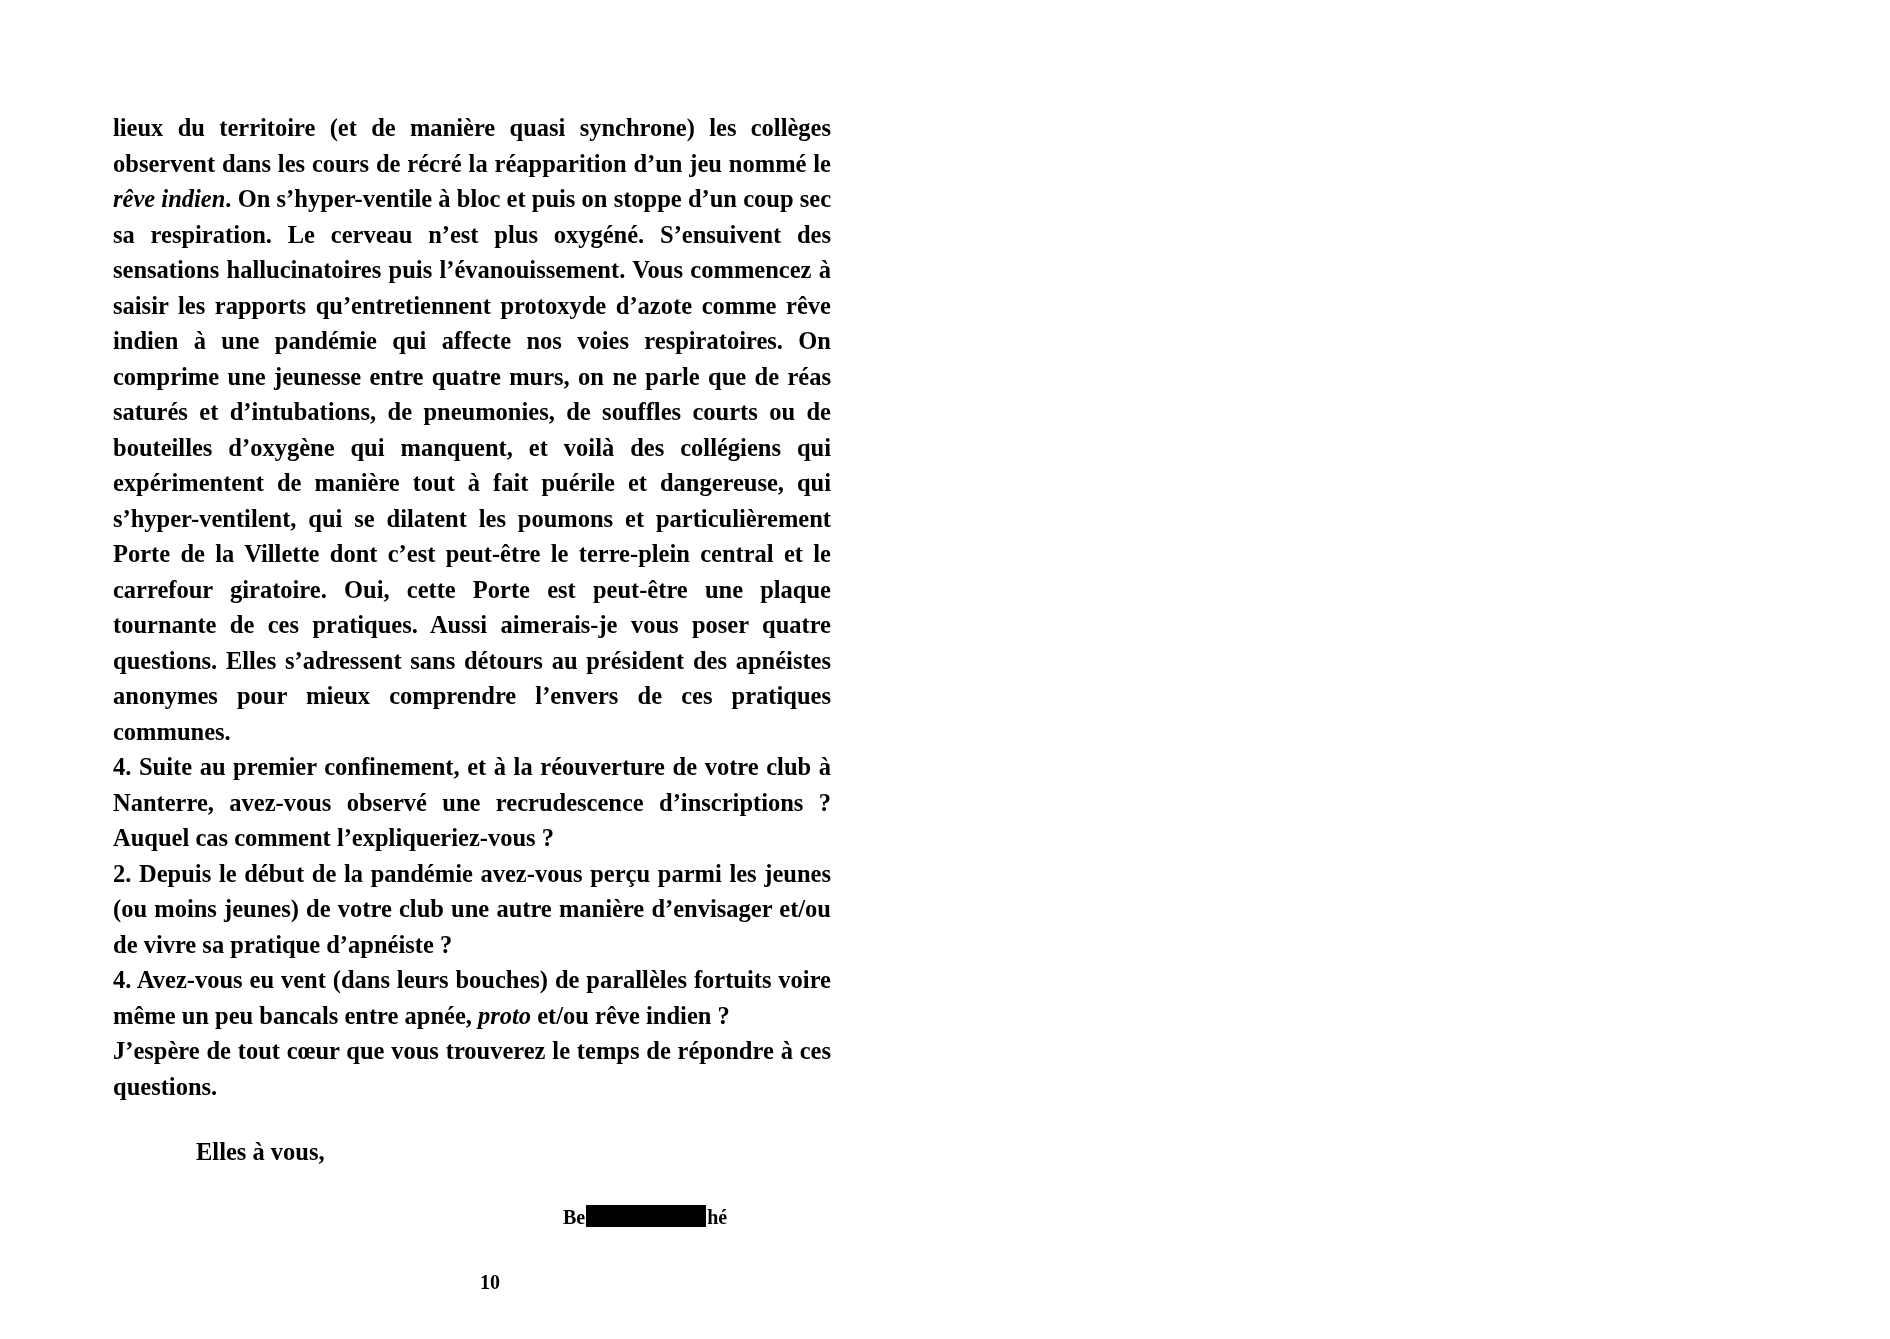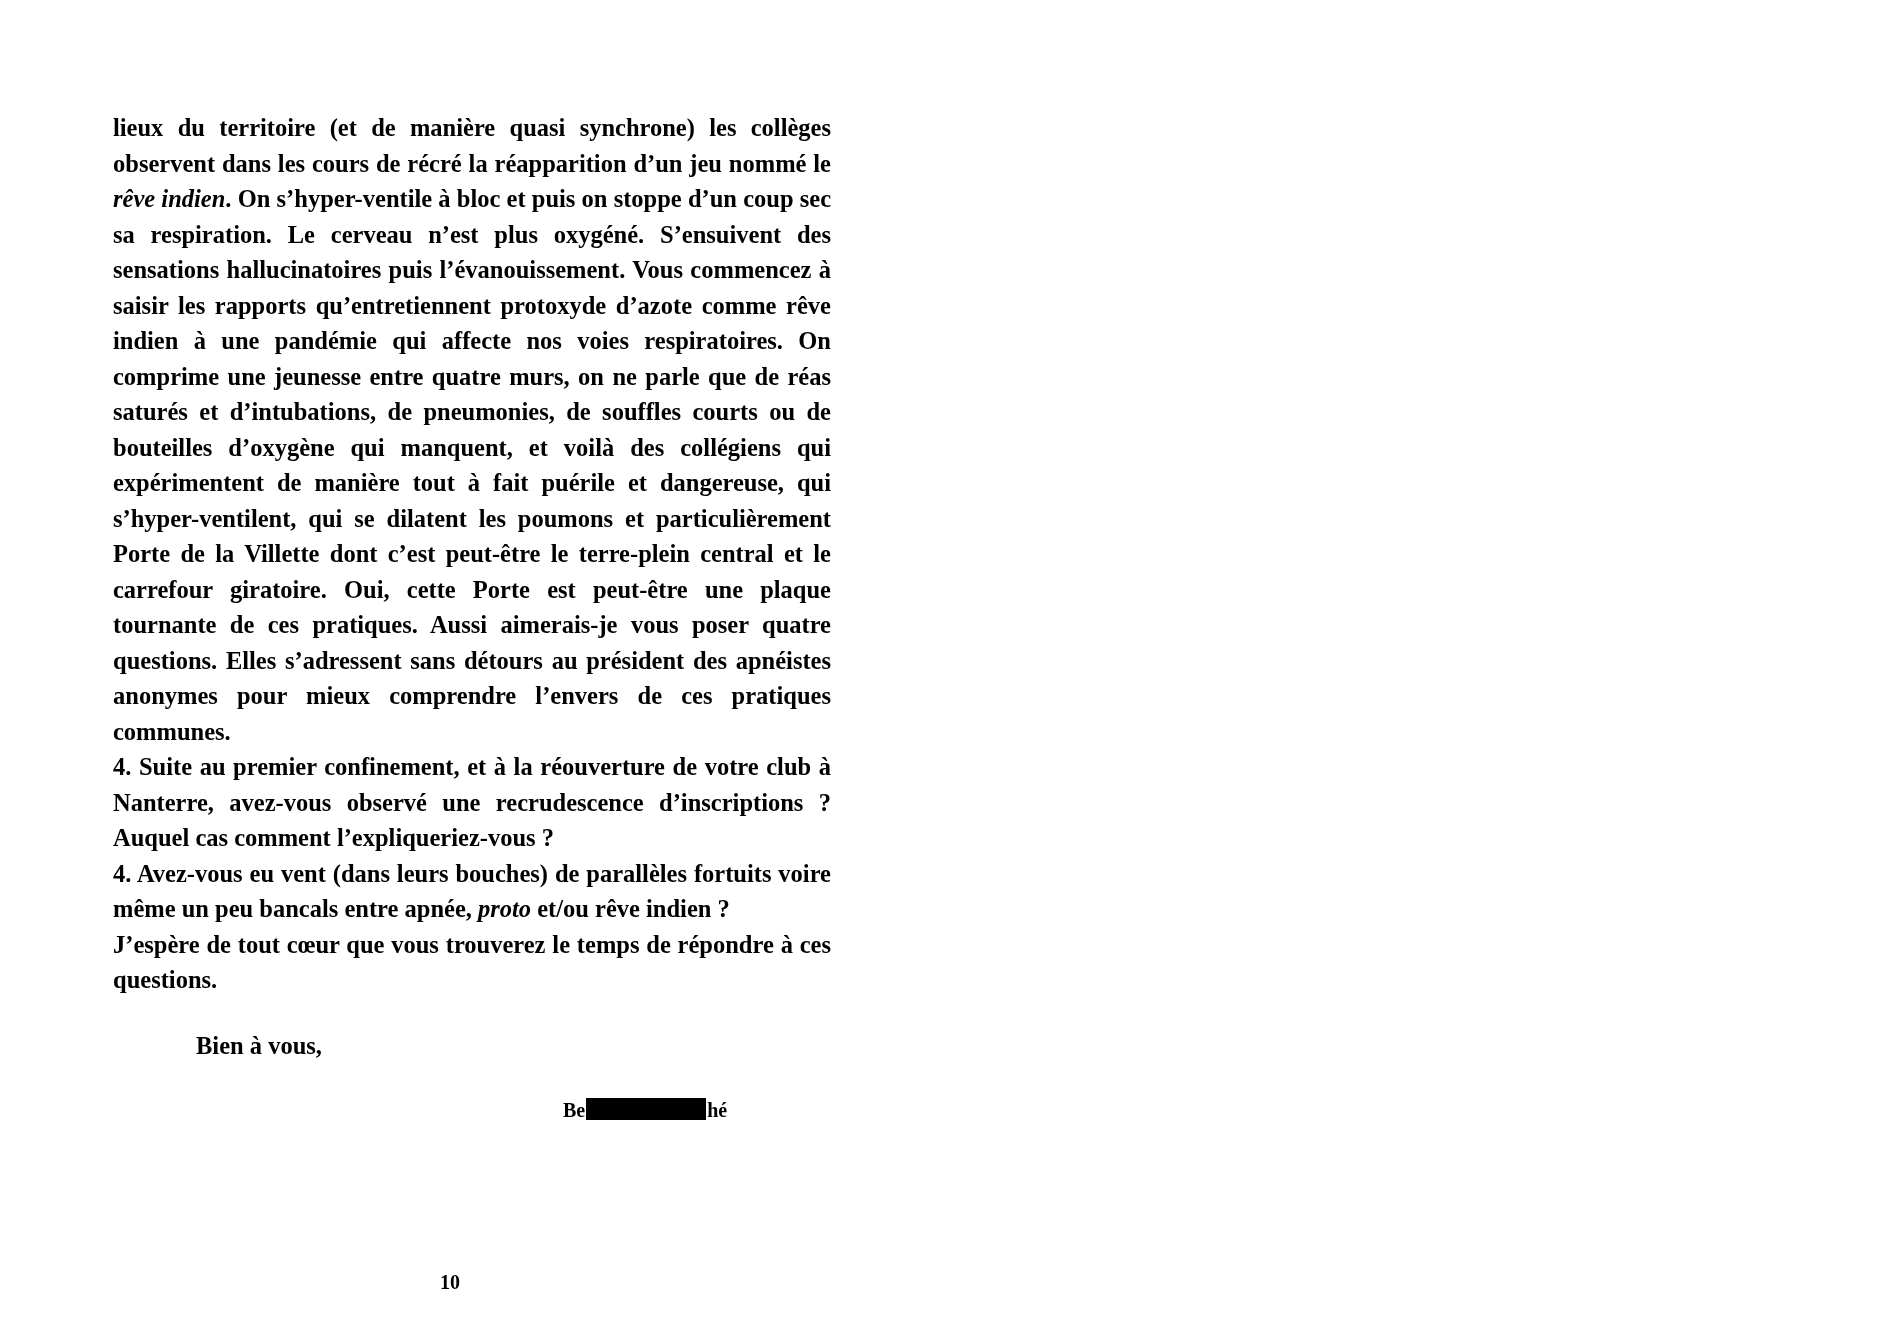--- a/index.html
+++ b/index.html
@@ -56,21 +56,21 @@
     vertical-align: -3px;
     margin: 0 1px;
   }
   .redact-tall {
     height: 22px;
   }
   .folio {
     position: absolute;
     bottom: 45px;
     font-size: 20px;
-    text-align: left;
+    text-align: right;
     width: 60px;
   }
   .folio-left { left: 440px; }
 
   .sign-name {
     margin-top: 30px;
     margin-left: 450px;
     font-size: 20px;
     white-space: nowrap;
   }
@@ -88,29 +88,30 @@
 
   <div class="page page-left">
     <div class="text-col">
 
       <p class="para">
         <span>lieux du territoire (et de manière quasi synchrone) les collèges observent dans les cours de récré la réapparition d’un jeu nommé le </span><span class="it">rêve indien</span><span>. On s’hyper-ventile à bloc et puis on stoppe d’un coup sec sa respiration. Le cerveau n’est plus oxygéné. S’ensuivent des sensations hallucinatoires puis l’évanouissement. Vous commencez à saisir les rapports qu’entretiennent protoxyde d’azote comme rêve indien à une pandémie qui affecte nos voies respiratoires. On comprime une jeunesse entre quatre murs, on ne parle que de réas saturés et d’intubations, de pneumonies, de souffles courts ou de bouteilles d’oxygène qui manquent, et voilà des collégiens qui expérimentent de manière tout à fait puérile et dangereuse, qui s’hyper-ventilent, qui se dilatent les poumons et particulièrement Porte de la Villette dont c’est peut-être le terre-plein central et le carrefour giratoire. Oui, cette Porte est peut-être une plaque tournante de ces pratiques. Aussi aimerais-je vous poser quatre questions. Elles s’adressent sans détours au président des apnéistes anonymes pour mieux comprendre l’envers de ces pratiques communes.</span>
       </p>
 
       <p class="para gap-lg">4. Suite au premier confinement, et à la réouverture de votre club à Nanterre, avez-vous observé une recrudescence d’inscriptions ? Auquel cas comment l’expliqueriez-vous ?</p>
 
+      <p class="para q-para">2. Depuis le début de la pandémie avez-vous perçu parmi les jeunes (ou moins jeunes) de votre club une autre manière d’envisager et/ou de vivre sa pratique d’apnéiste ?</p>
 
 
       <p class="para q-para">
         <span>4. Avez-vous eu vent (dans leurs bouches) de parallèles fortuits voire même un peu bancals entre apnée, </span><span class="it">proto</span><span> et/ou rêve indien ?</span>
       </p>
 
       <p class="para q-para">J’espère de tout cœur que vous trouverez le temps de répondre à ces questions.</p>
 
-      <p class="bien">Bien à vous,</p>
+      <p class="bien">Elles à vous,</p>
 
       <p class="sign-name">
         <span>Be</span><span class="redact redact-tall" style="width:120px;"></span><span>hé</span>
       </p>
 
     </div>
     <div class="folio folio-left">10</div>
   </div>
 
   <div class="page page-right">

